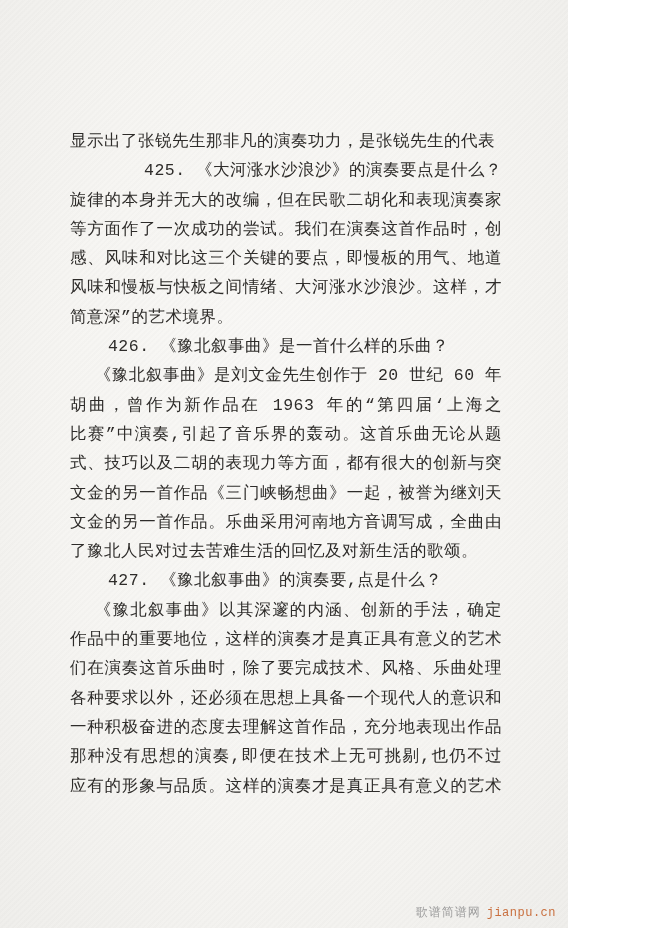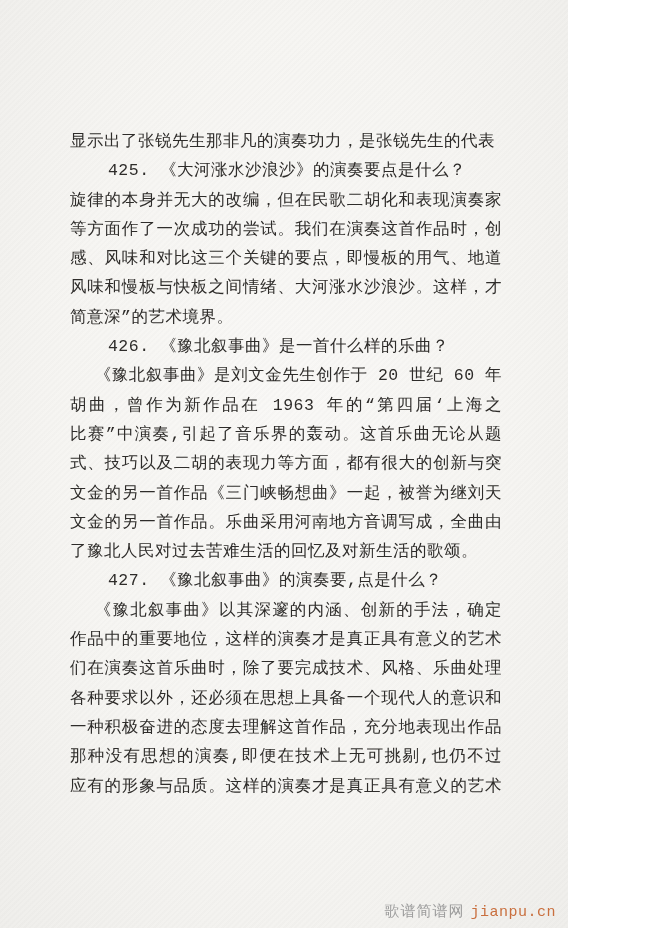--- a/index.html
+++ b/index.html
@@ -41,36 +41,36 @@
     word-break: break-all;
     text-align: left;
   }
   .text-line.justify {
     text-align: justify;
     text-align-last: justify;
   }
   .watermark {
     position: absolute;
     right: 12px; bottom: 7px;
-    font-size: 15px;
+    font-size: 12px;
     white-space: nowrap;
   }
   .wm-name { color: var(--wmGray); letter-spacing: 1px; }
   .wm-url  { color: var(--wmOrange); margin-left: 6px; letter-spacing: 0.5px; }
 </style>
 </head>
 <body>
 
 <div class="paper">
 
   <div class="text-block">
 
       <div class="text-line">显示出了张锐先生那非凡的演奏功力，是张锐先生的代表作之一。</div>
 
-      <div class="text-line" style="text-indent: 2.3em;">425. 《大河涨水沙浪沙》的演奏要点是什么？</div>
+      <div class="text-line" style="text-indent: 2.3em; text-align: right;">425. 《大河涨水沙浪沙》的演奏要点是什么？</div>
 
 
       <div class="text-line justify">旋律的本身并无大的改编，但在民歌二胡化和表现演奏家独特风格</div>
 
       <div class="text-line justify">等方面作了一次成功的尝试。我们在演奏这首作品时，创新的手法</div>
 
       <div class="text-line justify">感、风味和对比这三个关键的要点，即慢板的用气、地道的云南民歌</div>
 
       <div class="text-line justify">风味和慢板与快板之间情绪、大河涨水沙浪沙。这样，才能达到“音</div>
 

